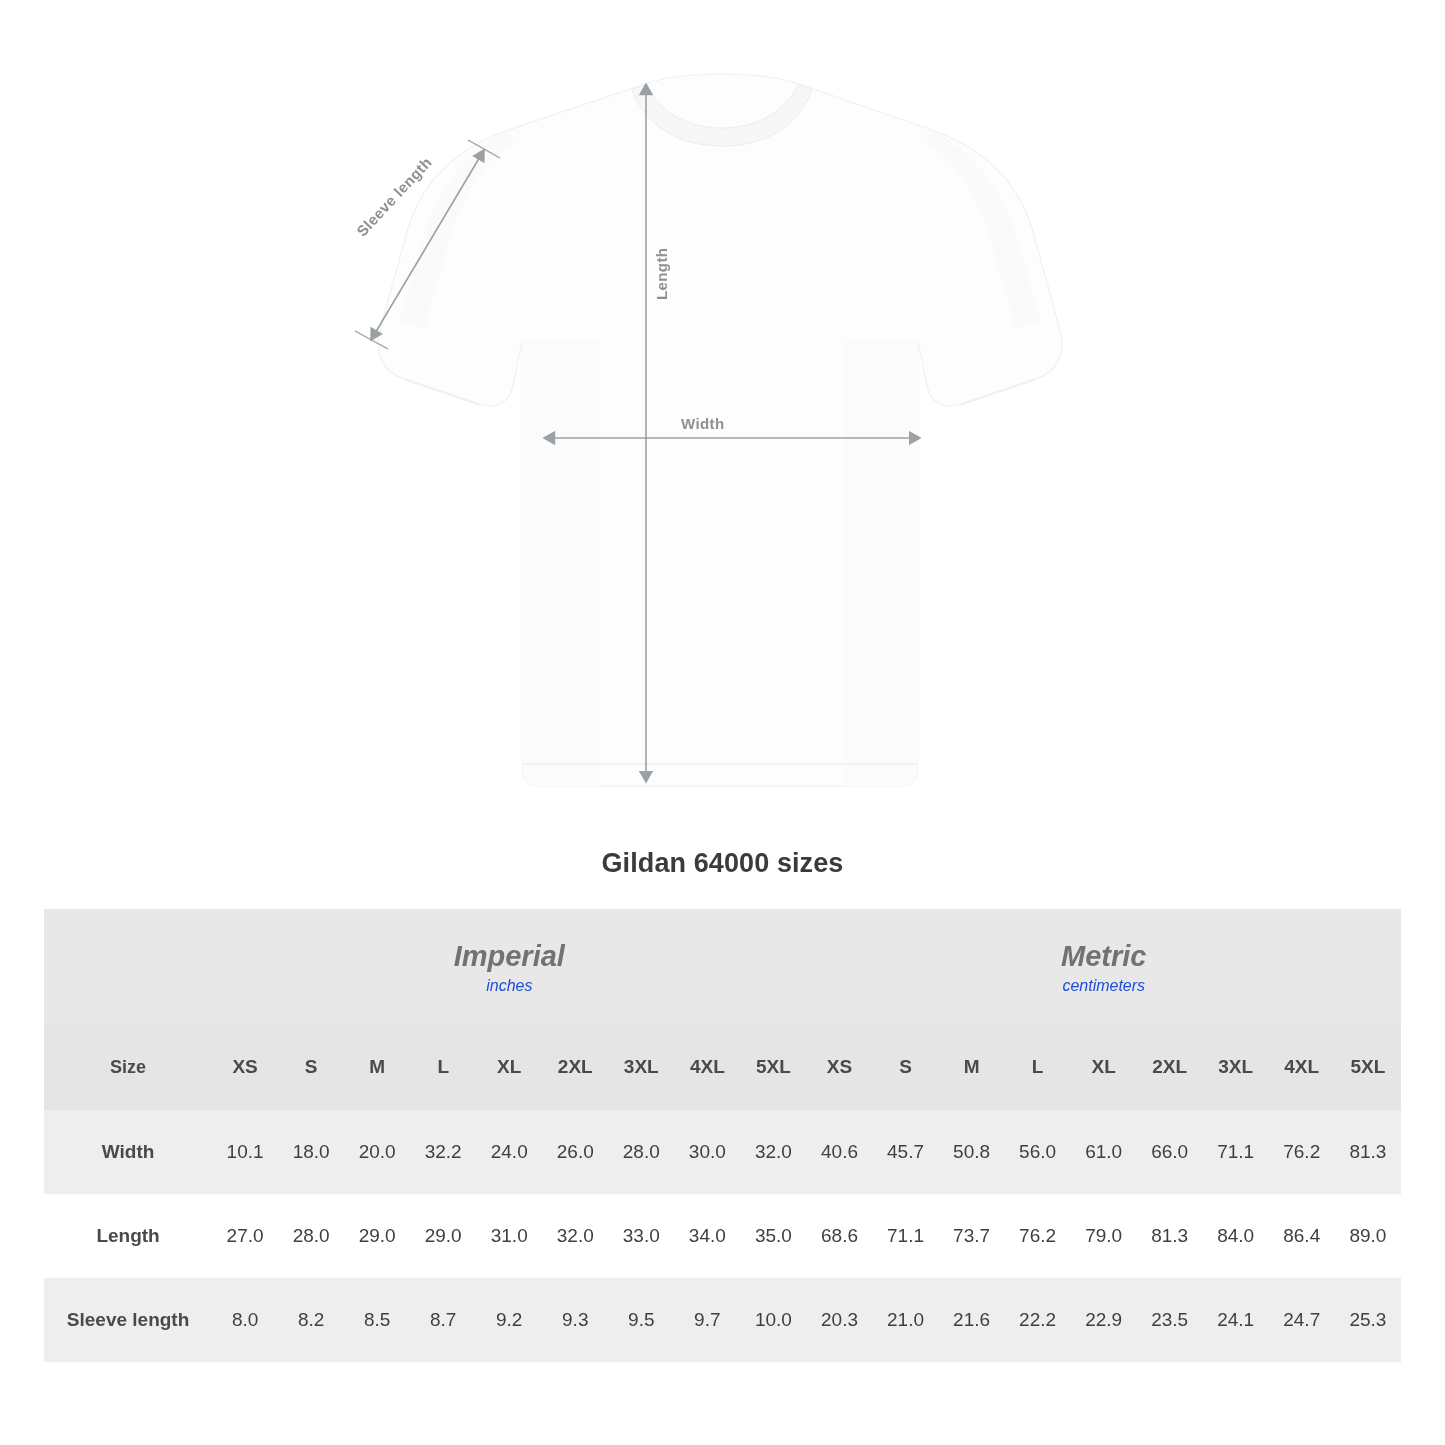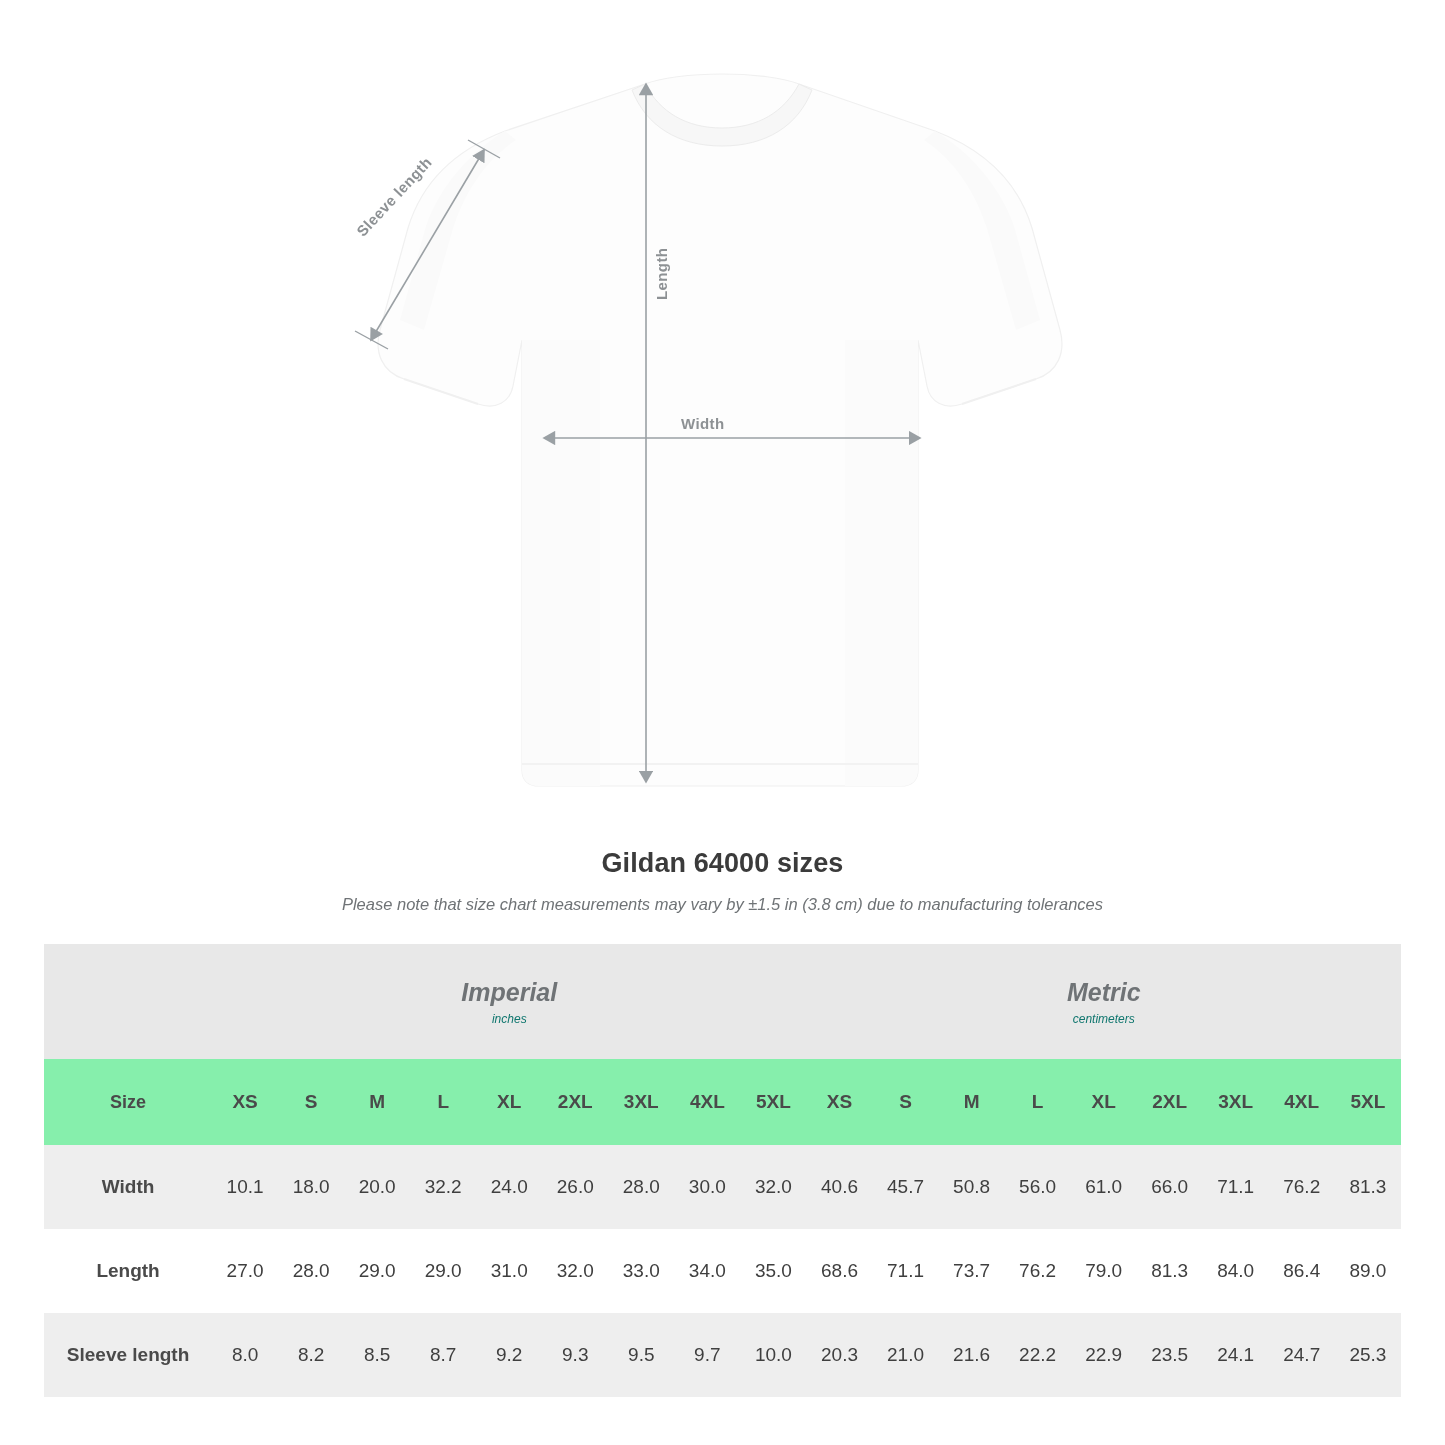--- a/index.html
+++ b/index.html
@@ -91,34 +91,34 @@
     text-align: center;
     vertical-align: middle;
     font-family: "Liberation Sans", sans-serif;
   }
   .unit-row td {
     background: #e8e8e8;
     height: 115px;
     padding: 0;
   }
   .unit-name {
-    font-size: 25px;
+    font-size: 29px;
     font-weight: bold;
     font-style: italic;
     color: #6f7376;
     line-height: 1.25;
   }
   .unit-sub {
-    font-size: 12px;
+    font-size: 16px;
     font-style: italic;
-    color: #0f766e;
+    color: #1d4ed8;
     margin-top: 3px;
   }
   .head-row td {
-    background: #86efac;
+    background: #e5e5e5;
     height: 84px;
     font-size: 19px;
     font-weight: bold;
     color: #4a4a4a;
   }
   .head-row td.rowlabel {
     font-size: 18px;
   }
   .data-row td {
     height: 82px;
@@ -200,21 +200,20 @@
       <line x1="468" y1="140" x2="500" y2="158" stroke="#9aa0a4" stroke-width="1.4"></line>
     </svg>
 
     <div class="dim-label sleeve">Sleeve length</div>
     <div class="dim-label length">Length</div>
     <div class="dim-label width">Width</div>
   </div>
 
   <div class="title-block">
     <h1 class="chart-title">Gildan 64000 sizes</h1>
-    <div class="chart-note">Please note that size chart measurements may vary by ±1.5 in (3.8 cm) due to manufacturing tolerances</div>
   </div>
 
   <div class="table-wrap">
     <table class="size-table">
       <colgroup>
         <col class="col-label">
         <col class="col-val">
           <col class="col-val">
           <col class="col-val">
           <col class="col-val">

